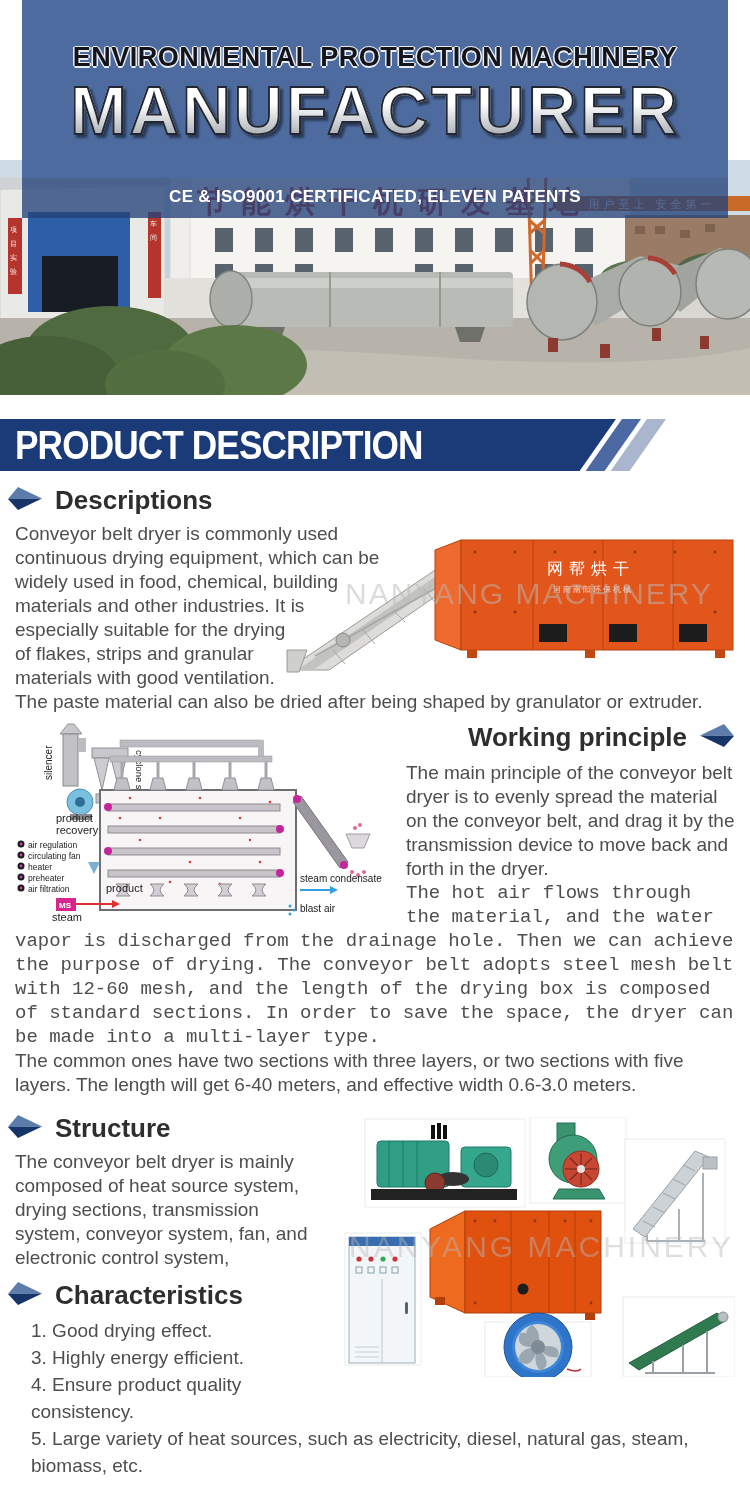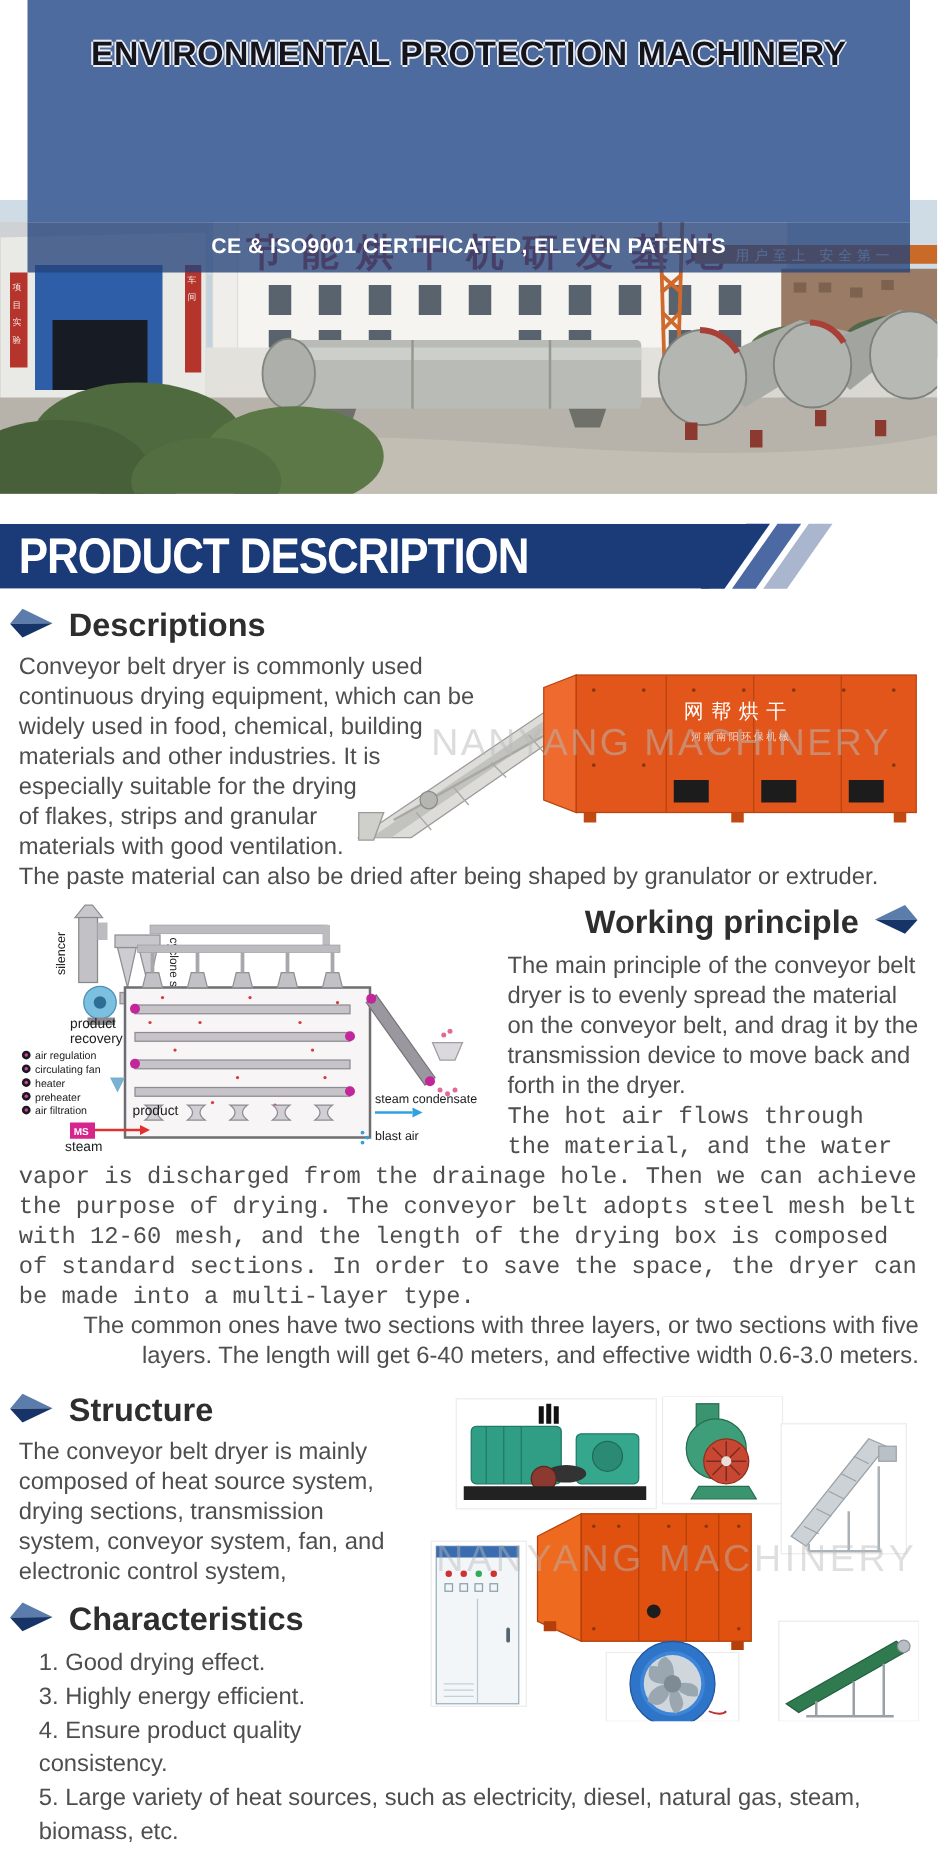--- a/index.html
+++ b/index.html
@@ -3,21 +3,21 @@
 <meta charset="utf-8">
 <style>
   html,body{margin:0;padding:0;background:#fff;}
   .page{position:relative;width:750px;height:1487px;overflow:hidden;background:#fff;
         font-family:"Liberation Sans","DejaVu Sans",sans-serif;color:#4e4e4e;}
 
   
   .hero{position:relative;width:750px;height:395px;background:#fff;}
   .hero-photo{position:absolute;left:0;top:160px;width:750px;height:235px;}
   .hero-banner{position:absolute;left:22px;right:22px;top:0;height:178px;background:#4d6b9e;text-align:center;}
-  .hero-tagline{margin-top:28px;font-size:27px;font-weight:700;letter-spacing:.5px;color:#14141c;
+  .hero-tagline{margin-top:42px;font-size:27px;font-weight:700;letter-spacing:.5px;color:#14141c;
     text-shadow:-1.5px 0 #e9edf3,1.5px 0 #e9edf3,0 -1.5px #e9edf3,0 1.5px #e9edf3;}
   .hero-title{margin-top:2px;font-size:68px;font-weight:800;letter-spacing:3px;line-height:1.05;
     background:linear-gradient(#ffffff 40%,#8f959e 100%);-webkit-background-clip:text;background-clip:text;
     color:transparent;-webkit-text-stroke:2px #222733;filter:drop-shadow(3px 3px 1px rgba(15,20,30,.55));}
   .hero-cert{position:absolute;left:22px;right:22px;top:178px;height:40px;background:rgba(36,66,122,.78);
     color:#fff;font-weight:700;font-size:17px;line-height:38px;text-align:center;letter-spacing:.3px;}
 
   
   .pd-bar{position:relative;height:52px;margin-top:24px;}
   .pd-bar-main{position:absolute;left:0;top:0;bottom:0;width:604px;background:#1b3a78;
@@ -35,21 +35,21 @@
   .sec-head .arrow{vertical-align:-3px;margin-right:12px;}
   .sec-head.right{text-align:right;margin:2px 0 8px 0;}
   .sec-head.right .arrow{margin:0 0 0 12px;}
   p.body{font-size:19px;line-height:24px;color:#4e4e4e;margin:0;}
   .indent{margin-left:30px;}
 
   .desc-float{float:right;width:450px;height:152px;margin:0 0 4px 8px;
     shape-outside:polygon(36% 0%,100% 0%,100% 100%,0% 100%);shape-margin:8px;}
   .wp-diagram{float:left;width:390px;height:200px;margin:0 16px 6px -15px;}
   .wp-para2{margin-top:12px;font-family:Liberation Mono, monospace;}
-  .wp-para3{clear:none;margin-top:22px;text-align:right;}
+  .wp-para3{clear:none;margin-top:22px;}
 
   .structure-sec{margin-top:16px;}
   .collage-float{float:right;width:400px;height:260px;margin:4px 0 4px 6px;}
 
   .char-list{margin:4px 0 0 16px;font-size:19px;line-height:27px;color:#4e4e4e;}
   .spec-head{margin:14px 0 0 0;text-align:right;font-size:26px;font-weight:700;color:#2e2e2e;}
   .spec-head .arrow{vertical-align:-3px;margin-left:10px;}
   svg text{font-family:"Liberation Sans","DejaVu Sans",sans-serif;}
 </style>
 </head>
@@ -162,20 +162,21 @@
       <g>
         <ellipse cx="110" cy="192" rx="85" ry="46" fill="#4f6a3e"></ellipse>
         <ellipse cx="235" cy="205" rx="72" ry="40" fill="#5c7847"></ellipse>
         <ellipse cx="45" cy="218" rx="75" ry="42" fill="#47603a"></ellipse>
         <ellipse cx="165" cy="225" rx="60" ry="35" fill="#536e41"></ellipse>
       </g>
     </svg>
 
     <div class="hero-banner">
       <div class="hero-tagline">ENVIRONMENTAL PROTECTION MACHINERY</div>
+      <div class="hero-title">MANUFACTURER</div>
     </div>
     <div class="hero-cert">CE &amp; ISO9001 CERTIFICATED, ELEVEN PATENTS</div>
   </div>
 
   <div class="pd-bar">
     <div class="pd-bar-main"></div>
     <div class="stripe s1"></div>
     <div class="stripe s2"></div>
     <div class="stripe s3"></div>
     <div class="pd-bar-title">PRODUCT DESCRIPTION</div>

